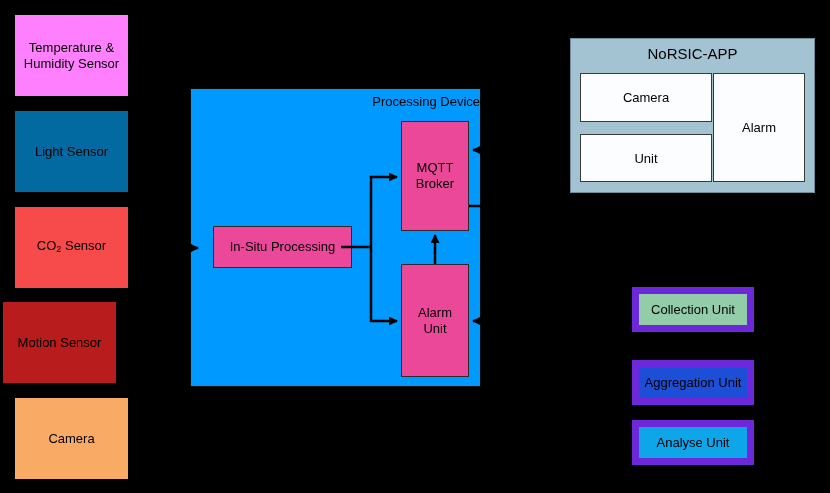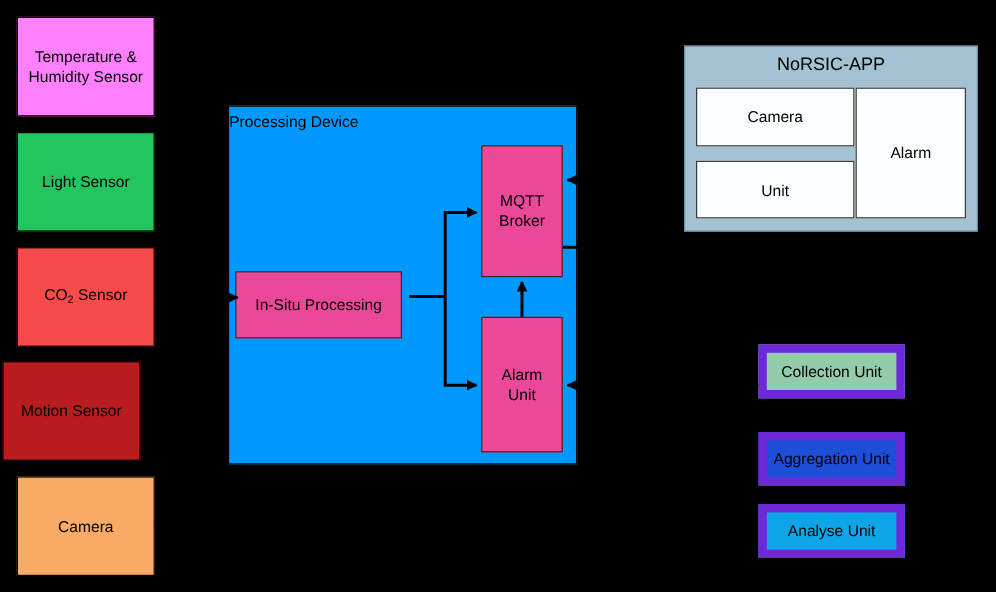--- a/index.html
+++ b/index.html
@@ -46,21 +46,21 @@
   #processing-device {
     position: absolute;
     box-sizing: border-box;
     border: 1px solid #0a0a0a;
   }
   .pd-title {
     position: absolute;
     top: 5px;
     left: 0;
     width: 100%;
-    text-align: left;
+    text-align: right;
     font-size: 13px;
     color: #000000;
   }
   .inner-box {
     position: absolute;
     box-sizing: border-box;
     display: flex;
     align-items: center;
     justify-content: center;
     text-align: center;
@@ -126,37 +126,37 @@
 </style>
 </head>
 <body>
 
 <div id="canvas">
 
   <div class="box sensor" id="sensor-0" style="left: 14px; top: 14px; width: 115px; height: 83px; background: rgb(255, 128, 255);">
     <span class="sensor-label" id="sensor-label-0">Temperature &amp;
 Humidity Sensor</span>
   </div>
-  <div class="box sensor" id="sensor-1" style="left: 14px; top: 110px; width: 115px; height: 83px; background: #22c55e;">
+  <div class="box sensor" id="sensor-1" style="left: 14px; top: 110px; width: 115px; height: 83px; background: #0369a1;">
     <span class="sensor-label" id="sensor-label-1">Light Sensor</span>
   </div>
   <div class="box sensor" id="sensor-2" style="left: 14px; top: 206px; width: 115px; height: 83px; background: rgb(247, 75, 75);">
     <span class="sensor-label" id="sensor-label-2">CO<sub>2</sub> Sensor</span>
   </div>
   <div class="box sensor" id="sensor-3" style="left: 2px; top: 301px; width: 115px; height: 83px; background: #b91c1c;">
     <span class="sensor-label" id="sensor-label-3">Motion Sensor</span>
   </div>
   <div class="box sensor" id="sensor-4" style="left: 14px; top: 397px; width: 115px; height: 83px; background: rgb(249, 171, 101);">
     <span class="sensor-label" id="sensor-label-4">Camera</span>
   </div>
 
   <div id="processing-device" style="left: 190px; top: 88px; width: 291px; height: 299px; background: rgb(0, 153, 255);">
     <div class="pd-title">Processing Device</div>
   </div>
-  <div class="inner-box" id="pd-block-0" style="left: 196px; top: 226px; width: 139px; height: 56px;">In-Situ Processing</div>
+  <div class="inner-box" id="pd-block-0" style="left: 213px; top: 226px; width: 139px; height: 42px;">In-Situ Processing</div>
   <div class="inner-box" id="pd-block-1" style="left: 401px; top: 121px; width: 68px; height: 110px;">MQTT
 Broker</div>
   <div class="inner-box" id="pd-block-2" style="left: 401px; top: 264px; width: 68px; height: 113px;">Alarm
 Unit</div>
 
   <div id="norsic-app" style="left: 570px; top: 38px; width: 245px; height: 155px; background: rgb(163, 195, 211);">
     <div class="app-title">NoRSIC-APP</div>
   </div>
   <div class="app-box" id="app-box-0" style="left: 580px; top: 73px; width: 132px; height: 49px;">Camera</div>
   <div class="app-box" id="app-box-1" style="left: 580px; top: 134px; width: 132px; height: 48px;">Unit</div>

